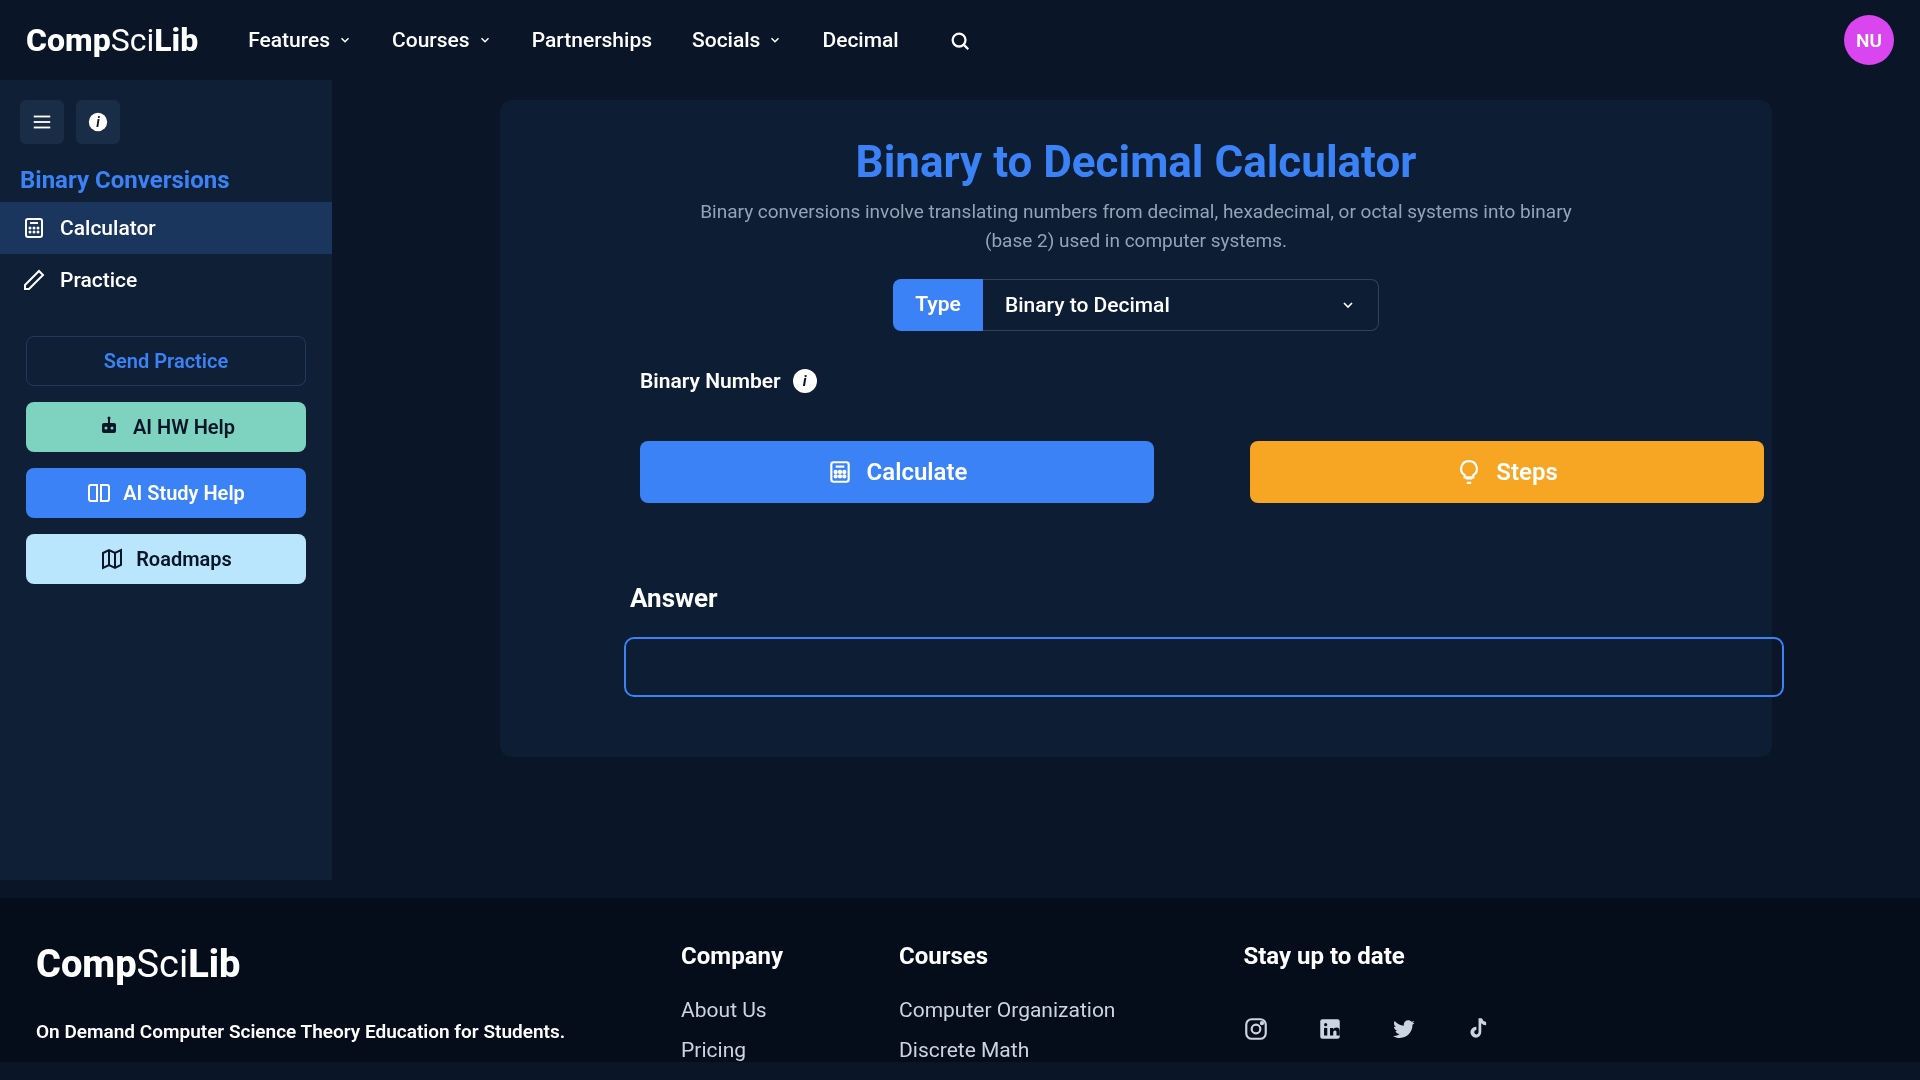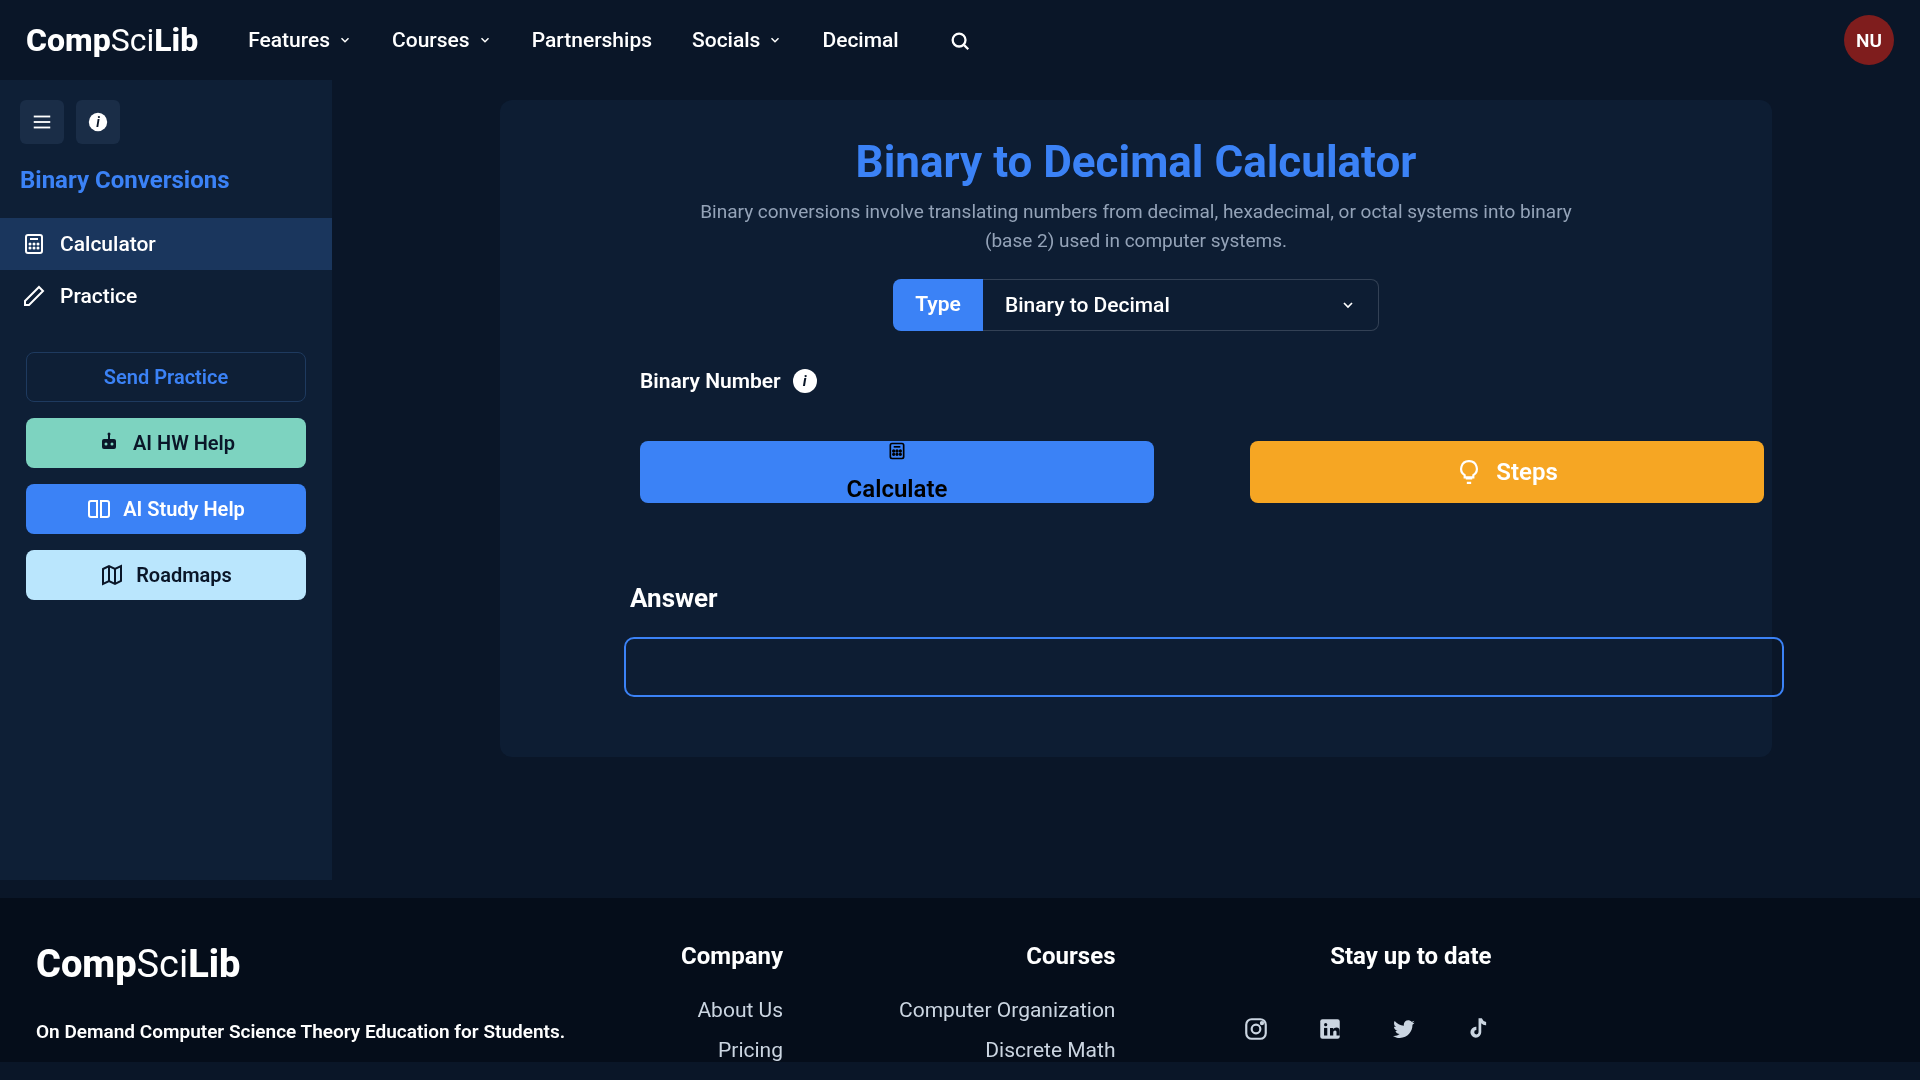--- a/index.html
+++ b/index.html
@@ -7,27 +7,27 @@
 
 
 .header { display: flex; align-items: center; padding: 18px 26px; height: 80px; }
 .logo { font-size: 32px; font-weight: 700; margin-right: 50px; }
 .logo-bold { font-weight: 800; }
 .logo-thin { font-weight: 400; }
 .nav { display: flex; gap: 40px; align-items: flex-end; }
 .nav-item { display: flex; align-items: center; gap: 8px; color: #fff; font-size: 21px; font-weight: 500; cursor: pointer; }
 .chevron { width: 14px; height: 14px; }
 .search-icon { width: 22px; height: 22px; margin-left: 10px; }
-.avatar { margin-left: auto; width: 50px; height: 50px; border-radius: 50%; background: #7f1d1d; display: flex; align-items: center; justify-content: center; font-size: 19px; font-weight: 600; color: #fff; }
+.avatar { margin-left: auto; width: 50px; height: 50px; border-radius: 50%; background: #d946ef; display: flex; align-items: center; justify-content: center; font-size: 19px; font-weight: 600; color: #fff; }
 
 
 .sidebar { position: absolute; left: 0; top: 80px; width: 332px; background: #0e1f36; padding: 20px 0; height: 800px; }
 .sidebar-top { display: flex; gap: 12px; padding: 0 20px 18px; }
 .icon-btn { width: 44px; height: 44px; background: #1a2d47; border-radius: 6px; display: flex; align-items: center; justify-content: center; cursor: pointer; }
-.sidebar-title { color: #3b82f6; font-size: 24px; font-weight: 700; padding: 4px 20px 24px; }
+.sidebar-title { color: #3b82f6; font-size: 24px; font-weight: 700; padding: 4px 20px 8px; }
 .sidebar-item { display: flex; align-items: flex-end; gap: 14px; padding: 14px 22px; font-size: 21px; font-weight: 500; cursor: pointer; }
 .sidebar-item.active { background: #1a365d; }
 .sidebar-item svg { width: 24px; height: 24px; }
 .sidebar-actions { padding: 30px 26px 0; display: flex; flex-direction: column; gap: 16px; }
 .action-btn { height: 50px; border-radius: 8px; display: flex; align-items: center; justify-content: center; gap: 12px; font-size: 20px; font-weight: 600; cursor: pointer; }
 .feedback-btn { background: transparent; border: 1px solid #1e3a5f; color: #3b82f6; }
 .hw-btn { background: #7dd3c0; color: #0a1628; }
 .study-btn { background: #3b82f6; color: #fff; }
 .roadmap-btn { background: #bae6fd; color: #0a1628; }
 .action-btn svg { width: 24px; height: 24px; }
@@ -38,32 +38,32 @@
 .subtitle { color: #94a3b8; font-size: 19px; text-align: center; margin-top: 10px; line-height: 1.5; max-width: 900px; margin-left: auto; margin-right: auto; }
 .type-row { display: flex; justify-content: center; margin-top: 24px; }
 .type-label { background: #3b82f6; color: #fff; padding: 13px 22px; font-size: 21px; font-weight: 600; border-radius: 8px 0 0 8px; }
 .type-select { background: transparent; border: 1px solid #334155; border-left: none; border-radius: 0 8px 8px 0; padding: 13px 22px; display: flex; align-items: center; gap: 170px; font-size: 21px; font-weight: 500; cursor: pointer; }
 .field-label { display: flex; align-items: center; gap: 12px; font-size: 21px; font-weight: 600; margin-top: 38px; margin-left: 100px; }
 .info-dot { width: 24px; height: 24px; background: #fff; border-radius: 50%; display: flex; align-items: center; justify-content: center; color: #0a1628; font-size: 15px; font-weight: 700; font-style: italic; }
 .input-field { width: 1140px; height: 58px; background: #142438; border: none; border-radius: 8px; padding: 0 22px; font-size: 22px; color: #fff; margin: 18px 0 0 100px; }
 .input-field::placeholder { color: #64748b; }
 .btn-row { display: flex; gap: 96px; margin: 48px 0 0 100px; }
 .calc-btn, .steps-btn { flex: 0 0 514px; height: 62px; border-radius: 8px; display: flex; align-items: center; justify-content: center; gap: 14px; font-size: 24px; font-weight: 600; cursor: pointer; }
-.calc-btn { background: #3b82f6; color: #000000; flex-direction: column; }
+.calc-btn { background: #3b82f6; color: #ffffff; }
 .steps-btn { background: #f6a623; color: #fff; }
 .calc-btn svg, .steps-btn svg { width: 26px; height: 26px; }
 .answer-label { font-size: 26px; font-weight: 700; margin: 80px 0 0 90px; }
 .answer-box { width: 1160px; height: 60px; border: 2px solid #3b82f6; border-radius: 10px; margin: 24px 0 0 84px; }
 
 
 .footer { position: absolute; left: 0; top: 898px; width: 1920px; background: #050d1a; padding: 44px 36px 0; display: flex; gap: 116px; }
 .footer-left { max-width: 570px; }
 .footer-logo { font-size: 38px; font-weight: 700; }
 .footer-tag { font-size: 19px; font-weight: 600; margin-top: 34px; }
-.footer-col { display: flex; flex-direction: column; gap: 16px; align-items: flex-end; }
+.footer-col { display: flex; flex-direction: column; gap: 16px; }
 .footer-head { font-size: 24px; font-weight: 700; margin-bottom: 12px; }
 .footer-link { font-size: 21px; color: #cbd5e1; }
 .footer-col-a { margin-left: 0; }
 .footer-col-b { margin-left: 0; }
 .footer-col-c { margin-left: 12px; }
 .social-row { display: flex; gap: 48px; margin-top: 18px; }
 .social-icon { width: 26px; height: 26px; }
 </style>
 </head>
 <body>

